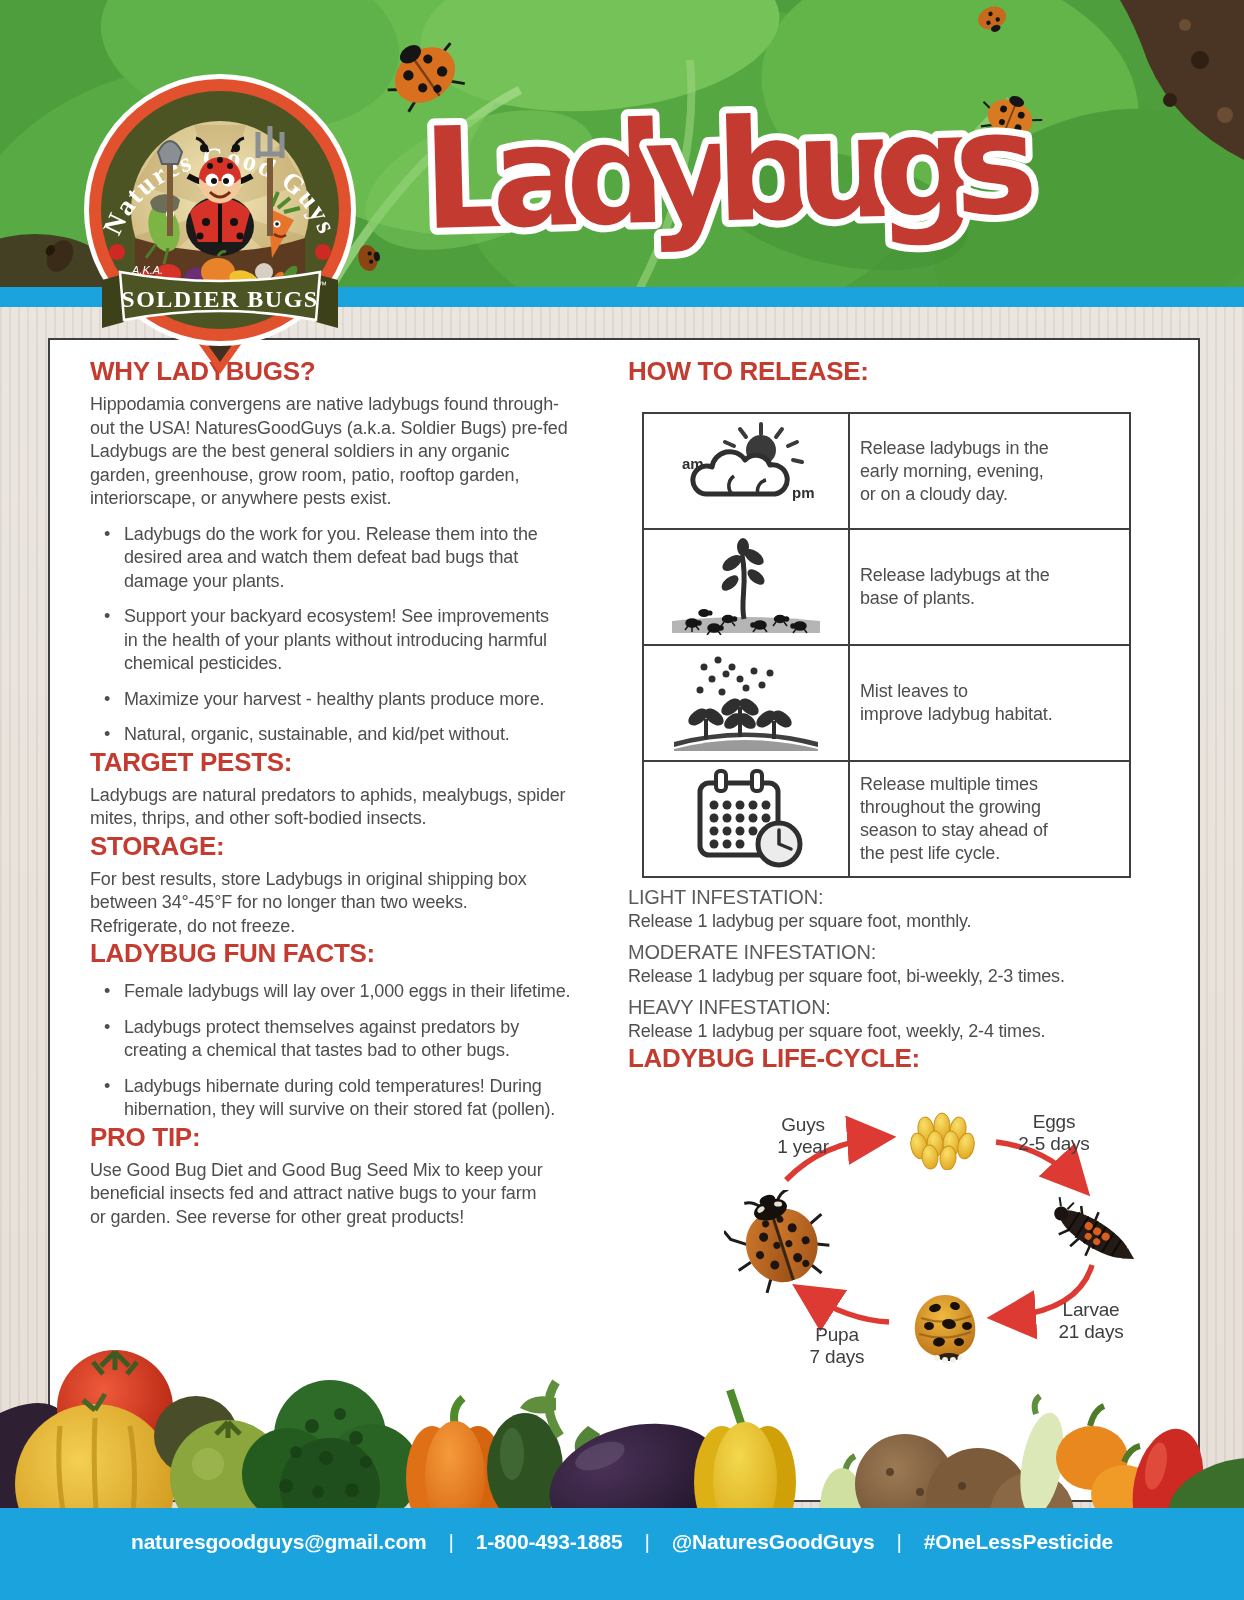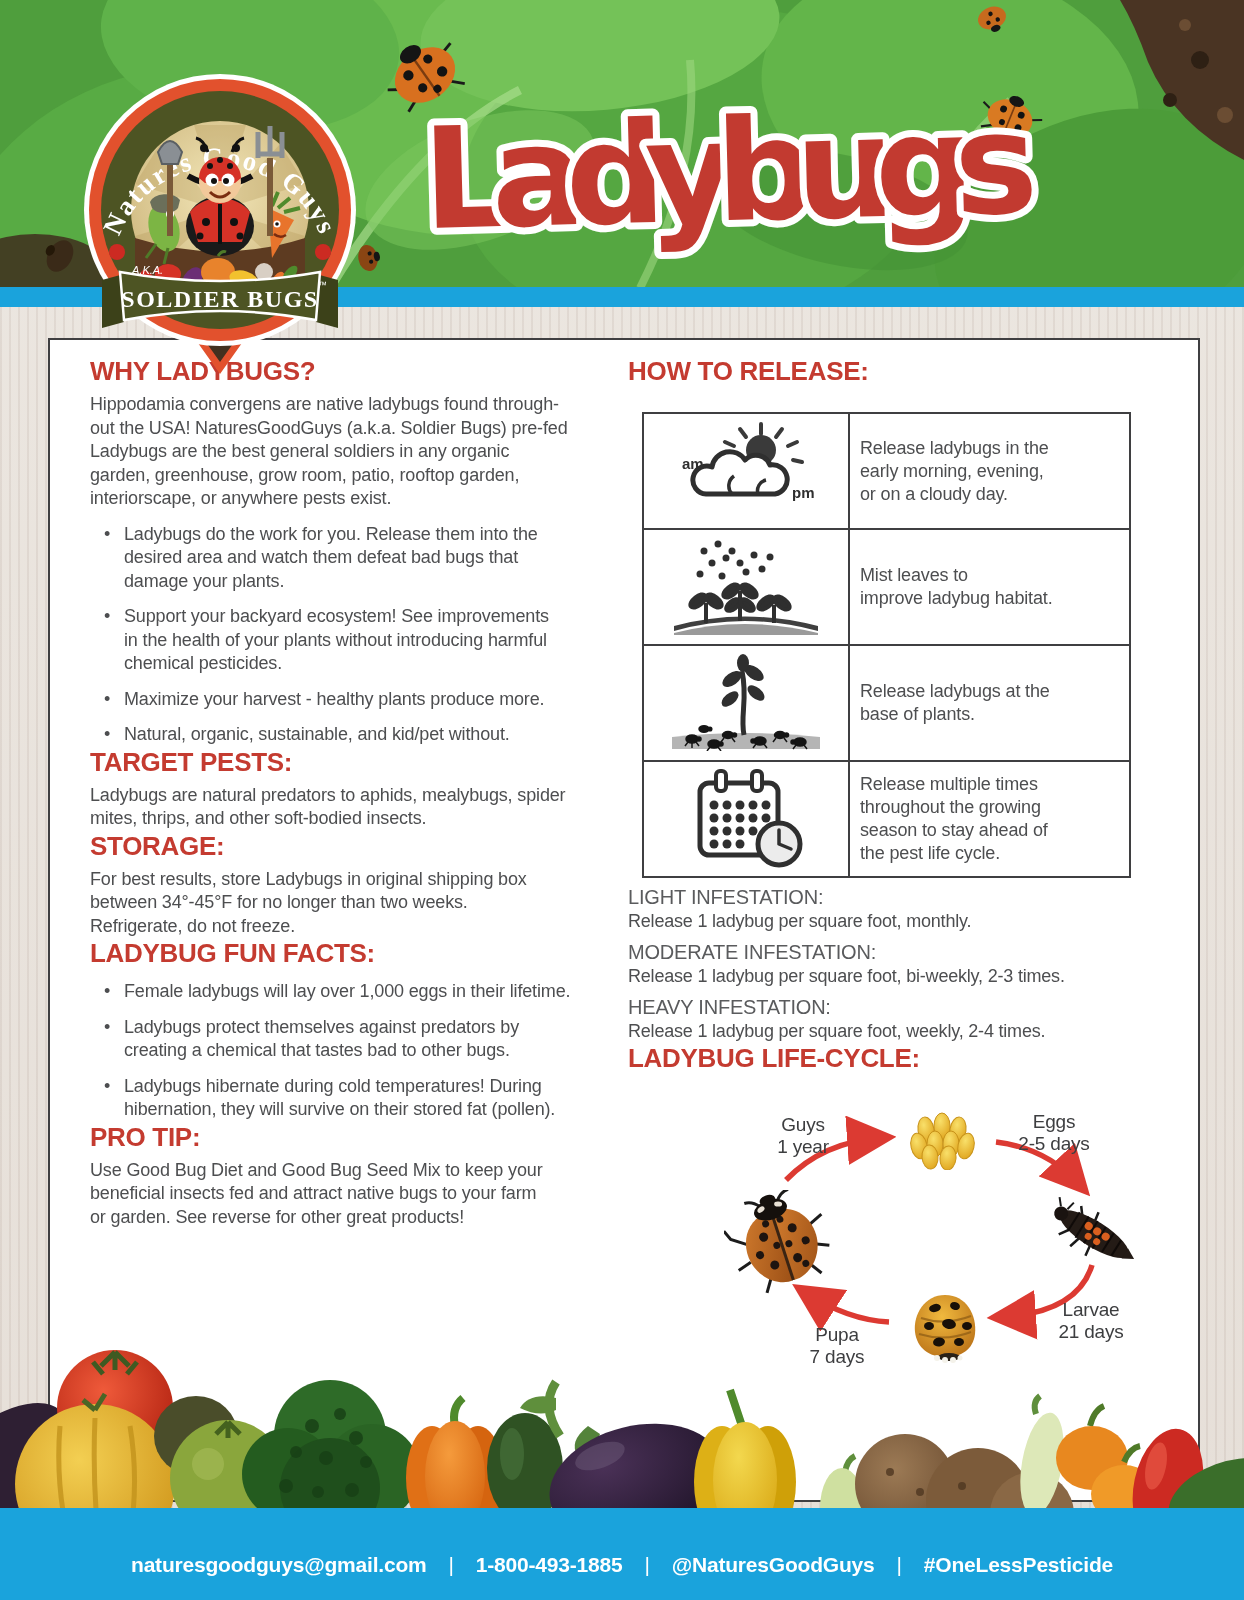--- a/index.html
+++ b/index.html
@@ -42,21 +42,21 @@
   .rate-detail{font-size:18px;line-height:24px;color:#4d4e50;letter-spacing:-0.2px;}
   
   .cycle{position:relative;width:520px;height:330px;margin-top:2px;}
   .stage-label{position:absolute;width:130px;text-align:center;font-size:19px;line-height:22px;
                color:#3d3e40;letter-spacing:-0.2px;}
   .stage-img{position:absolute;}
   .arrows{position:absolute;left:0;top:0;}
   
   .veggies{position:absolute;left:0;top:1286px;width:1244px;height:226px;z-index:5;}
   .footer{position:absolute;left:0;top:1508px;width:1244px;height:92px;background:#1aa3dc;z-index:6;
-          display:flex;justify-content:center;align-items:center;padding-top:22px;box-sizing:border-box;}
+          display:flex;justify-content:center;align-items:flex-start;padding-top:22px;box-sizing:border-box;}
   .footer span{color:#fff;font-size:21px;font-weight:bold;letter-spacing:-0.2px;}
   .footer .div{margin:0 22px;font-weight:normal;}
 </style>
 </head>
 <body>
 
 <div class="page">
 
   <div class="hero">
     <svg width="1244" height="288" viewBox="0 0 1244 288">
@@ -307,57 +307,20 @@
               <circle cx="95" cy="28" r="15" fill="#3a3a3a"></circle>
               <path d="M40,72 a14,14 0 1,1 6,-27 a18,18 0 0,1 33,-7 a15,15 0 0,1 25,5 a12,12 0 1,1 5,29 z" fill="#fff" stroke="#2f2f2f" stroke-width="5" stroke-linejoin="round"></path>
               <path d="M66,72 a12,12 0 0,1 2,-18 M92,72 a11,11 0 0,1 8,-14" stroke="#2f2f2f" stroke-width="3.5" fill="none"></path>
               <text x="16" y="47" font-size="15" font-weight="bold" fill="#2f2f2f">am</text>
               <text x="126" y="76" font-size="15" font-weight="bold" fill="#2f2f2f">pm</text>
             </svg>
           </td>
           <td class="tcell pre">Release ladybugs in the
 early morning, evening,
 or on a cloudy day.</td>
-        </tr>
-        <tr>
-          <td class="icell">
-            <svg width="160" height="100" viewBox="0 0 160 100">
-              <g fill="#2f2f2f">
-                <circle cx="38" cy="16" r="3.5"></circle>
-                    <circle cx="52" cy="9" r="3.5"></circle>
-                    <circle cx="66" cy="16" r="3.5"></circle>
-                <circle cx="46" cy="28" r="3.5"></circle>
-                    <circle cx="60" cy="23" r="3.5"></circle>
-                    <circle cx="74" cy="28" r="3.5"></circle>
-                <circle cx="34" cy="39" r="3.5"></circle>
-                    <circle cx="88" cy="20" r="3.5"></circle>
-                    <circle cx="80" cy="37" r="3.5"></circle>
-                <circle cx="56" cy="41" r="3.5"></circle>
-                    <circle cx="96" cy="34" r="3.5"></circle>
-                    <circle cx="104" cy="22" r="3.5"></circle>
-              </g>
-              <path d="M8,98 Q78,80 152,98 L152,100 L8,100 Z" fill="#9a9a9a"></path>
-              <path d="M8,96 Q78,76 152,96 L152,91 Q78,72 8,91 Z" fill="#3f3f3f"></path>
-              <g stroke="#2f2f2f" stroke-width="4" fill="#2f2f2f">
-                <path d="M40,88 V68" fill="none"></path>
-                <ellipse cx="32" cy="66" rx="9" ry="4.5" transform="rotate(-38 32 66)"></ellipse>
-                <ellipse cx="48" cy="66" rx="9" ry="4.5" transform="rotate(38 48 66)"></ellipse>
-                <path d="M74,86 V56" fill="none"></path>
-                <ellipse cx="65" cy="56" rx="9" ry="4.5" transform="rotate(-38 65 56)"></ellipse>
-                <ellipse cx="83" cy="56" rx="9" ry="4.5" transform="rotate(38 83 56)"></ellipse>
-                <ellipse cx="67" cy="70" rx="8" ry="4" transform="rotate(-38 67 70)"></ellipse>
-                <ellipse cx="81" cy="70" rx="8" ry="4" transform="rotate(38 81 70)"></ellipse>
-                <path d="M108,88 V70" fill="none"></path>
-                <ellipse cx="100" cy="68" rx="9" ry="4.5" transform="rotate(-38 100 68)"></ellipse>
-                <ellipse cx="116" cy="68" rx="9" ry="4.5" transform="rotate(38 116 68)"></ellipse>
-              </g>
-            </svg>
-          </td>
-          <td class="tcell pre">Mist leaves to
-improve ladybug habitat.</td>
         </tr>
         <tr>
           <td class="icell">
             <svg width="160" height="100" viewBox="0 0 160 100">
               <path d="M6,86 Q80,78 154,86 L154,98 L6,98 Z" fill="#b5b5b5"></path>
               <path d="M78,84 C74,64 82,48 76,20" stroke="#2f2f2f" stroke-width="5" fill="none"></path>
               <g fill="#2f2f2f">
                 <ellipse cx="66" cy="28" rx="11" ry="6" transform="rotate(-35 66 28)"></ellipse>
                 <ellipse cx="88" cy="22" rx="11" ry="6" transform="rotate(35 88 22)"></ellipse>
                 <ellipse cx="77" cy="12" rx="6" ry="9"></ellipse>
@@ -400,20 +363,57 @@
                       <circle cx="6" r="1.8"></circle>
                     </g>
               </g>
             </svg>
           </td>
           <td class="tcell pre">Release ladybugs at the
 base of plants.</td>
         </tr>
         <tr>
           <td class="icell">
+            <svg width="160" height="100" viewBox="0 0 160 100">
+              <g fill="#2f2f2f">
+                <circle cx="38" cy="16" r="3.5"></circle>
+                    <circle cx="52" cy="9" r="3.5"></circle>
+                    <circle cx="66" cy="16" r="3.5"></circle>
+                <circle cx="46" cy="28" r="3.5"></circle>
+                    <circle cx="60" cy="23" r="3.5"></circle>
+                    <circle cx="74" cy="28" r="3.5"></circle>
+                <circle cx="34" cy="39" r="3.5"></circle>
+                    <circle cx="88" cy="20" r="3.5"></circle>
+                    <circle cx="80" cy="37" r="3.5"></circle>
+                <circle cx="56" cy="41" r="3.5"></circle>
+                    <circle cx="96" cy="34" r="3.5"></circle>
+                    <circle cx="104" cy="22" r="3.5"></circle>
+              </g>
+              <path d="M8,98 Q78,80 152,98 L152,100 L8,100 Z" fill="#9a9a9a"></path>
+              <path d="M8,96 Q78,76 152,96 L152,91 Q78,72 8,91 Z" fill="#3f3f3f"></path>
+              <g stroke="#2f2f2f" stroke-width="4" fill="#2f2f2f">
+                <path d="M40,88 V68" fill="none"></path>
+                <ellipse cx="32" cy="66" rx="9" ry="4.5" transform="rotate(-38 32 66)"></ellipse>
+                <ellipse cx="48" cy="66" rx="9" ry="4.5" transform="rotate(38 48 66)"></ellipse>
+                <path d="M74,86 V56" fill="none"></path>
+                <ellipse cx="65" cy="56" rx="9" ry="4.5" transform="rotate(-38 65 56)"></ellipse>
+                <ellipse cx="83" cy="56" rx="9" ry="4.5" transform="rotate(38 83 56)"></ellipse>
+                <ellipse cx="67" cy="70" rx="8" ry="4" transform="rotate(-38 67 70)"></ellipse>
+                <ellipse cx="81" cy="70" rx="8" ry="4" transform="rotate(38 81 70)"></ellipse>
+                <path d="M108,88 V70" fill="none"></path>
+                <ellipse cx="100" cy="68" rx="9" ry="4.5" transform="rotate(-38 100 68)"></ellipse>
+                <ellipse cx="116" cy="68" rx="9" ry="4.5" transform="rotate(38 116 68)"></ellipse>
+              </g>
+            </svg>
+          </td>
+          <td class="tcell pre">Mist leaves to
+improve ladybug habitat.</td>
+        </tr>
+        <tr>
+          <td class="icell">
             <svg width="160" height="104" viewBox="0 0 160 104">
               <rect x="34" y="18" width="78" height="72" rx="9" fill="#fff" stroke="#2f2f2f" stroke-width="5"></rect>
               <rect x="50" y="6" width="10" height="20" rx="4" fill="#fff" stroke="#2f2f2f" stroke-width="4"></rect>
               <rect x="86" y="6" width="10" height="20" rx="4" fill="#fff" stroke="#2f2f2f" stroke-width="4"></rect>
               <g fill="#2f2f2f">
                 <circle cx="48" cy="40" r="4.5"></circle>
                     <circle cx="61" cy="40" r="4.5"></circle>
                     <circle cx="74" cy="40" r="4.5"></circle>
                     <circle cx="87" cy="40" r="4.5"></circle>
                     <circle cx="100" cy="40" r="4.5"></circle>

